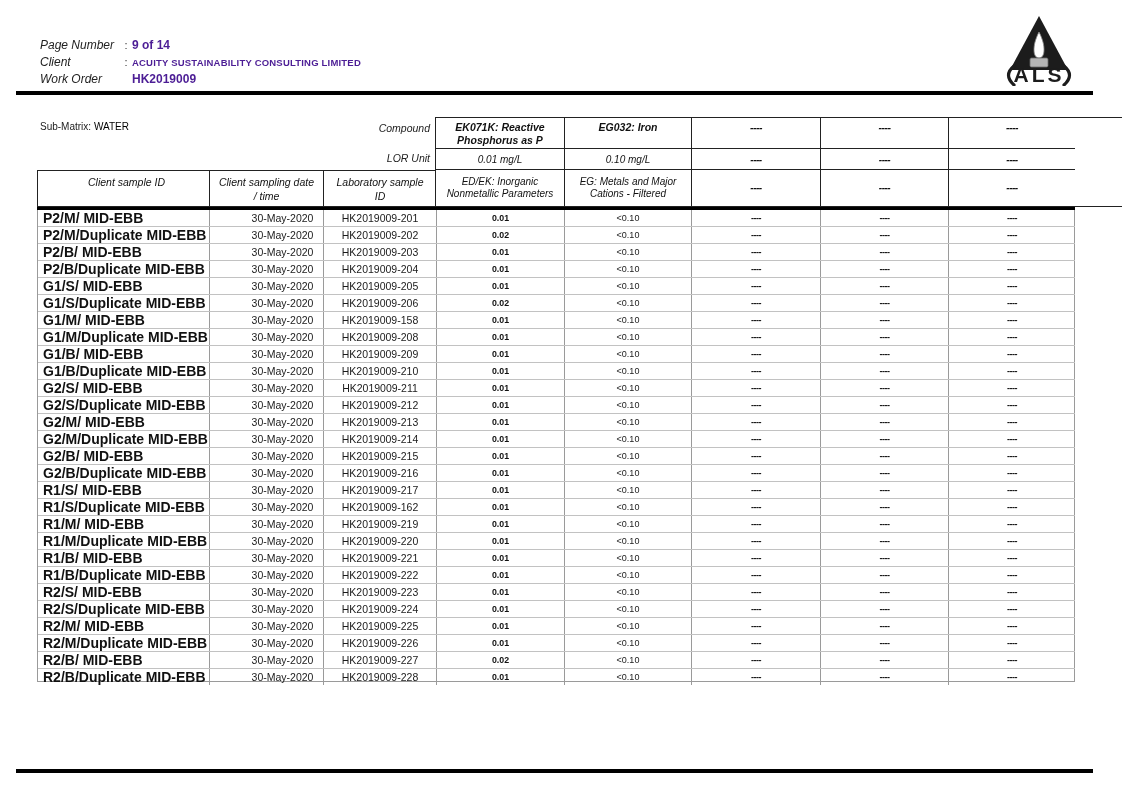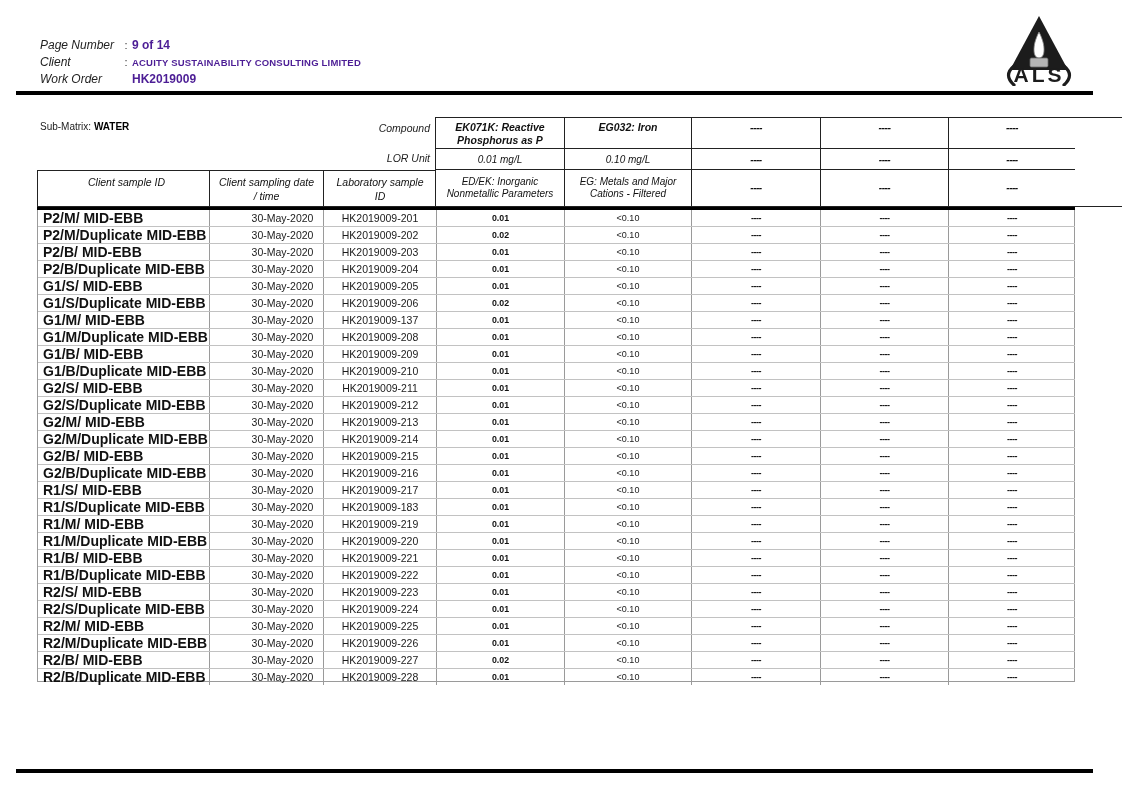--- a/index.html
+++ b/index.html
@@ -21,21 +21,21 @@
   .hdr-value.small { font-size: 9.5px; letter-spacing: 0.2px; }
 
   .logo { position: absolute; left: 1000px; top: 14px; width: 78px; height: 72px; }
 
   .rule { position: absolute; left: 16px; width: 1077px; background: #000; }
   .rule.top { top: 91px; height: 4px; }
   .rule.bottom { top: 769px; height: 4px; }
 
   
   .submatrix { position: absolute; left: 40px; top: 121px; font-size: 10px; color: #222; }
-  .submatrix b { font-weight: bold; color: #000; margin-top: 20px; }
+  .submatrix b { font-weight: normal; color: #000; margin-top: 20px; }
   .side-label {
     position: absolute; width: 200px; left: 230px; text-align: right;
     font-style: italic; font-size: 10.5px; color: #222;
   }
   .side-label.compound { top: 122px; }
   .side-label.lor { top: 152px; }
 
   
   .analyte-box {
     position: absolute; left: 435px; top: 117px; width: 748px; height: 90px;
@@ -240,21 +240,21 @@
     <div class="cell c-val">0.02</div>
     <div class="cell c-iron">&lt;0.10</div>
     <div class="cell c-dash">----</div>
     <div class="cell c-dash">----</div>
     <div class="cell c-dash">----</div>
   </div>
 
   <div class="data-row">
     <div class="cell first c-sample">G1/M/ MID-EBB</div>
     <div class="cell c-date">30-May-2020</div>
-    <div class="cell c-lab">HK2019009-137</div>
+    <div class="cell c-lab">HK2019009-158</div>
     <div class="cell c-val">0.01</div>
     <div class="cell c-iron">&lt;0.10</div>
     <div class="cell c-dash">----</div>
     <div class="cell c-dash">----</div>
     <div class="cell c-dash">----</div>
   </div>
 
   <div class="data-row">
     <div class="cell first c-sample">G1/M/Duplicate MID-EBB</div>
     <div class="cell c-date">30-May-2020</div>
@@ -361,21 +361,21 @@
     <div class="cell c-val">0.01</div>
     <div class="cell c-iron">&lt;0.10</div>
     <div class="cell c-dash">----</div>
     <div class="cell c-dash">----</div>
     <div class="cell c-dash">----</div>
   </div>
 
   <div class="data-row">
     <div class="cell first c-sample">R1/S/Duplicate MID-EBB</div>
     <div class="cell c-date">30-May-2020</div>
-    <div class="cell c-lab">HK2019009-183</div>
+    <div class="cell c-lab">HK2019009-162</div>
     <div class="cell c-val">0.01</div>
     <div class="cell c-iron">&lt;0.10</div>
     <div class="cell c-dash">----</div>
     <div class="cell c-dash">----</div>
     <div class="cell c-dash">----</div>
   </div>
 
   <div class="data-row">
     <div class="cell first c-sample">R1/M/ MID-EBB</div>
     <div class="cell c-date">30-May-2020</div>

